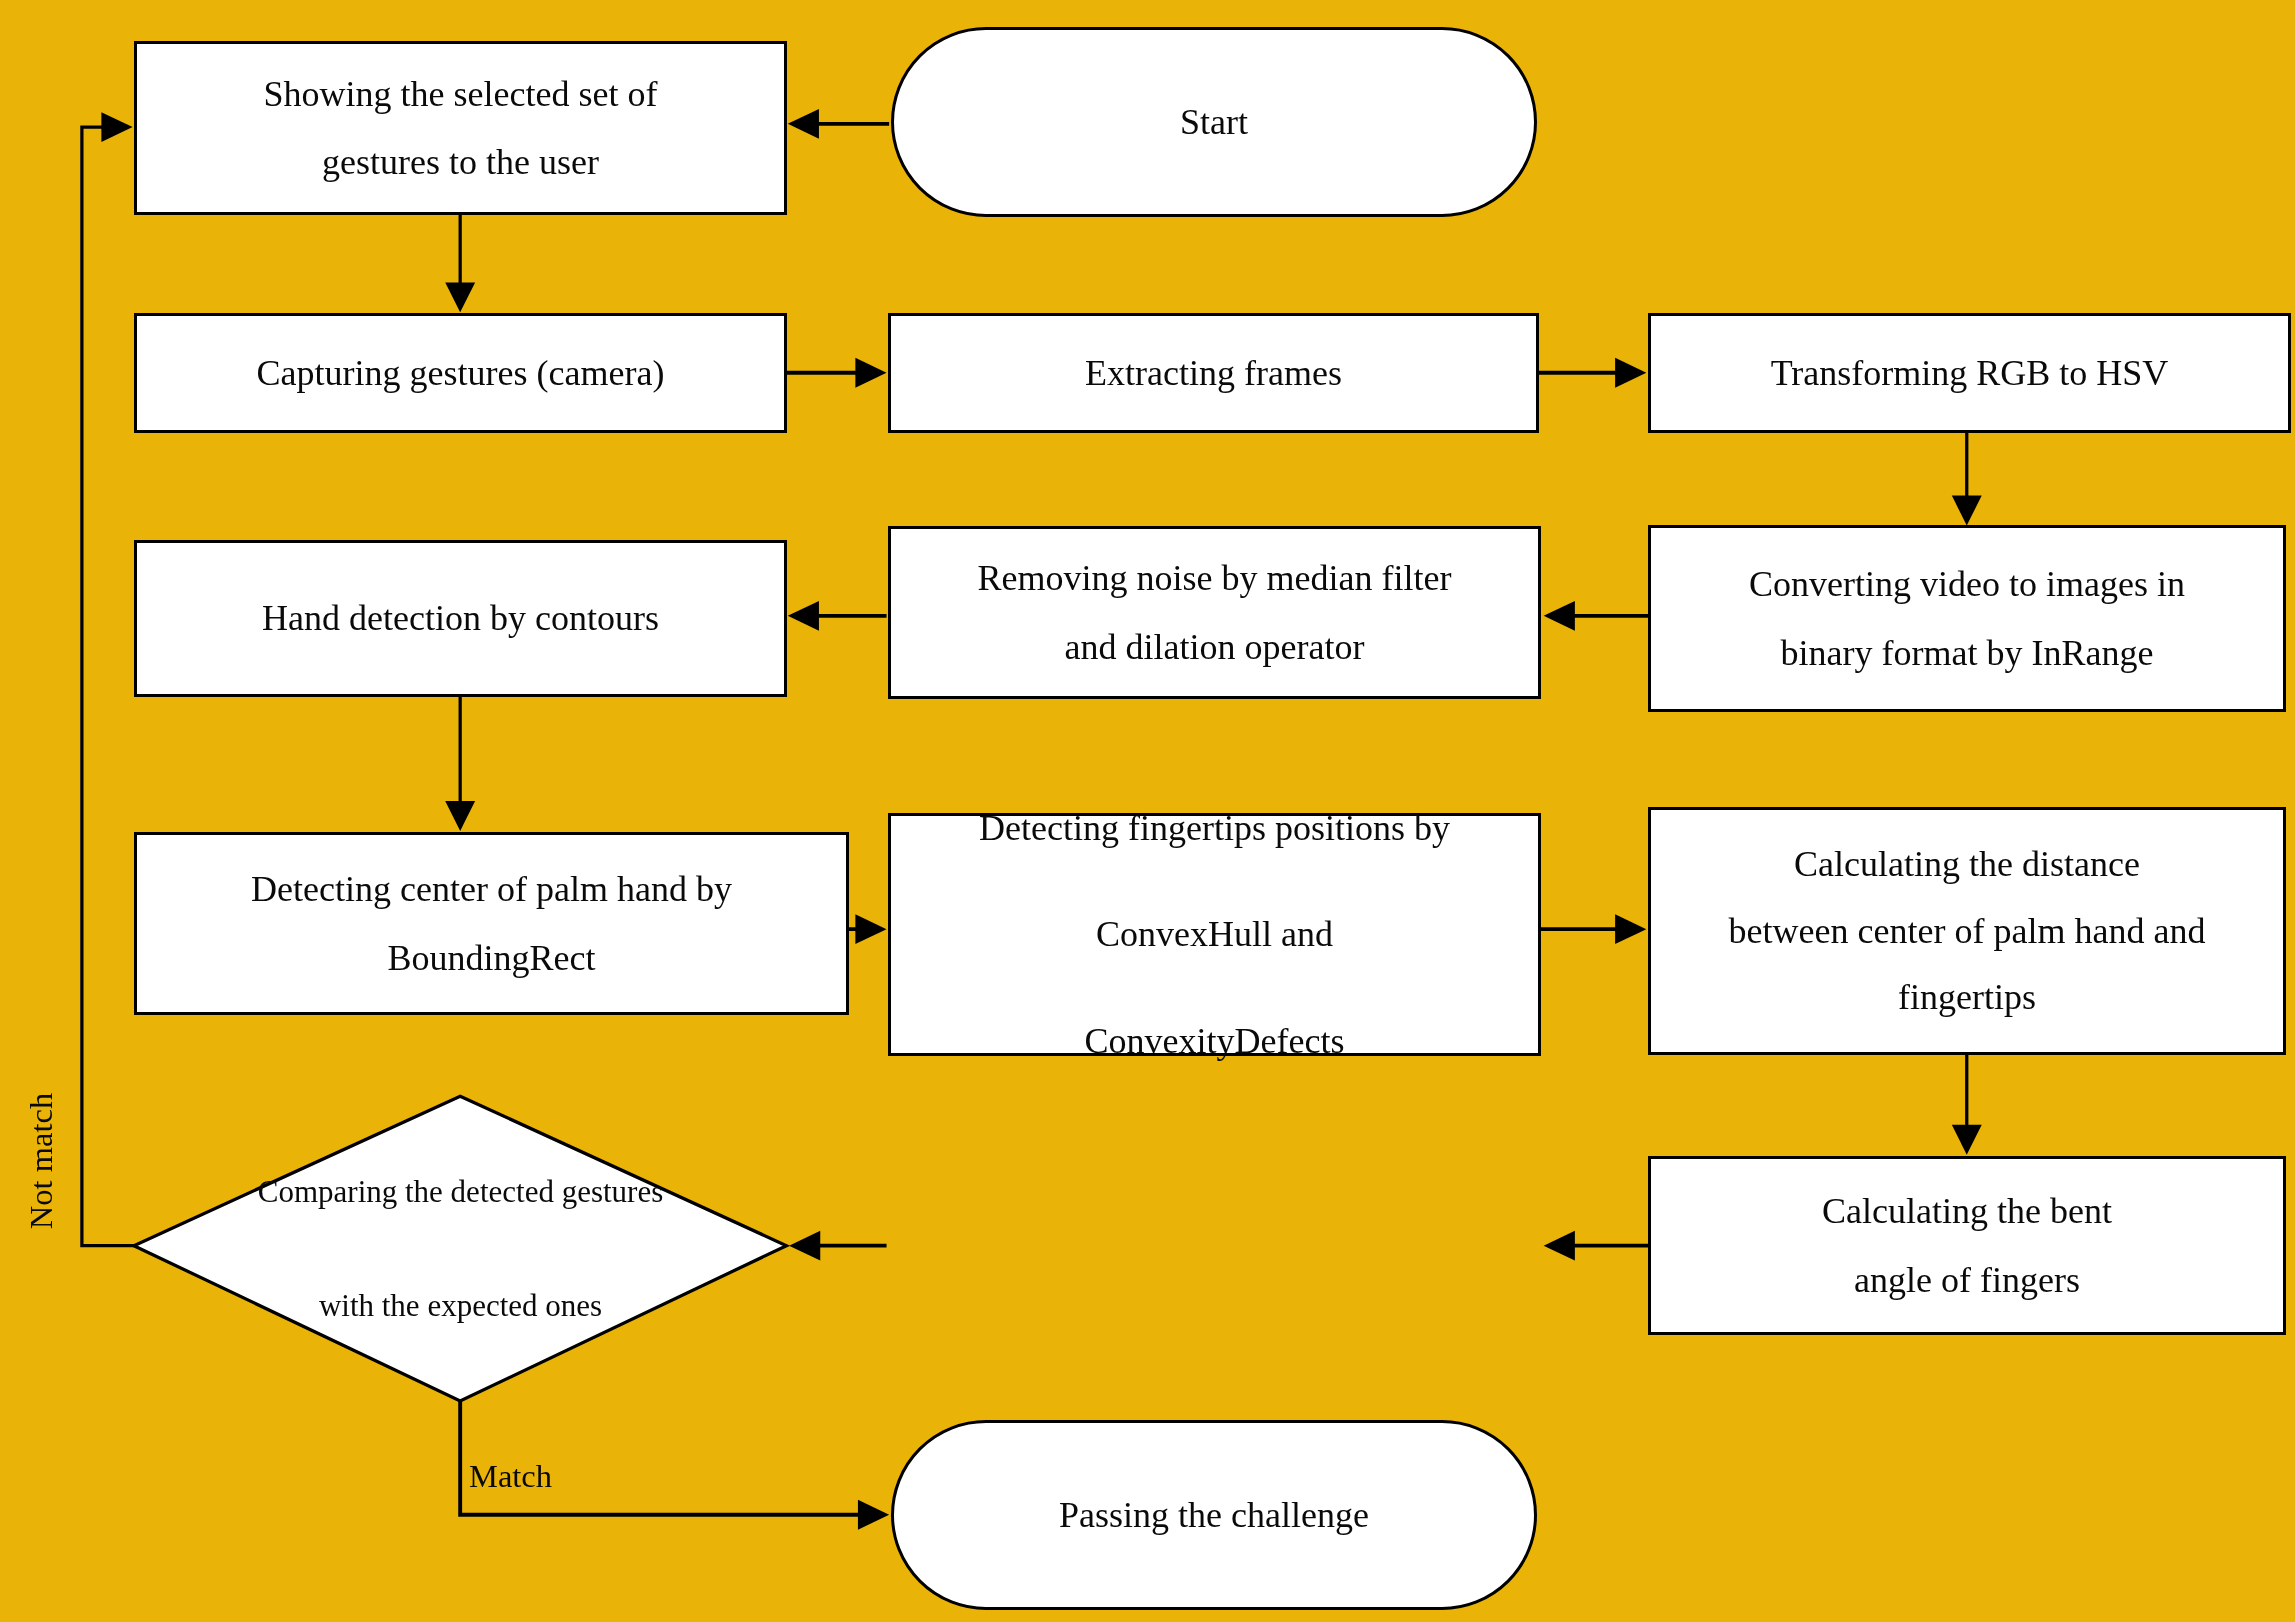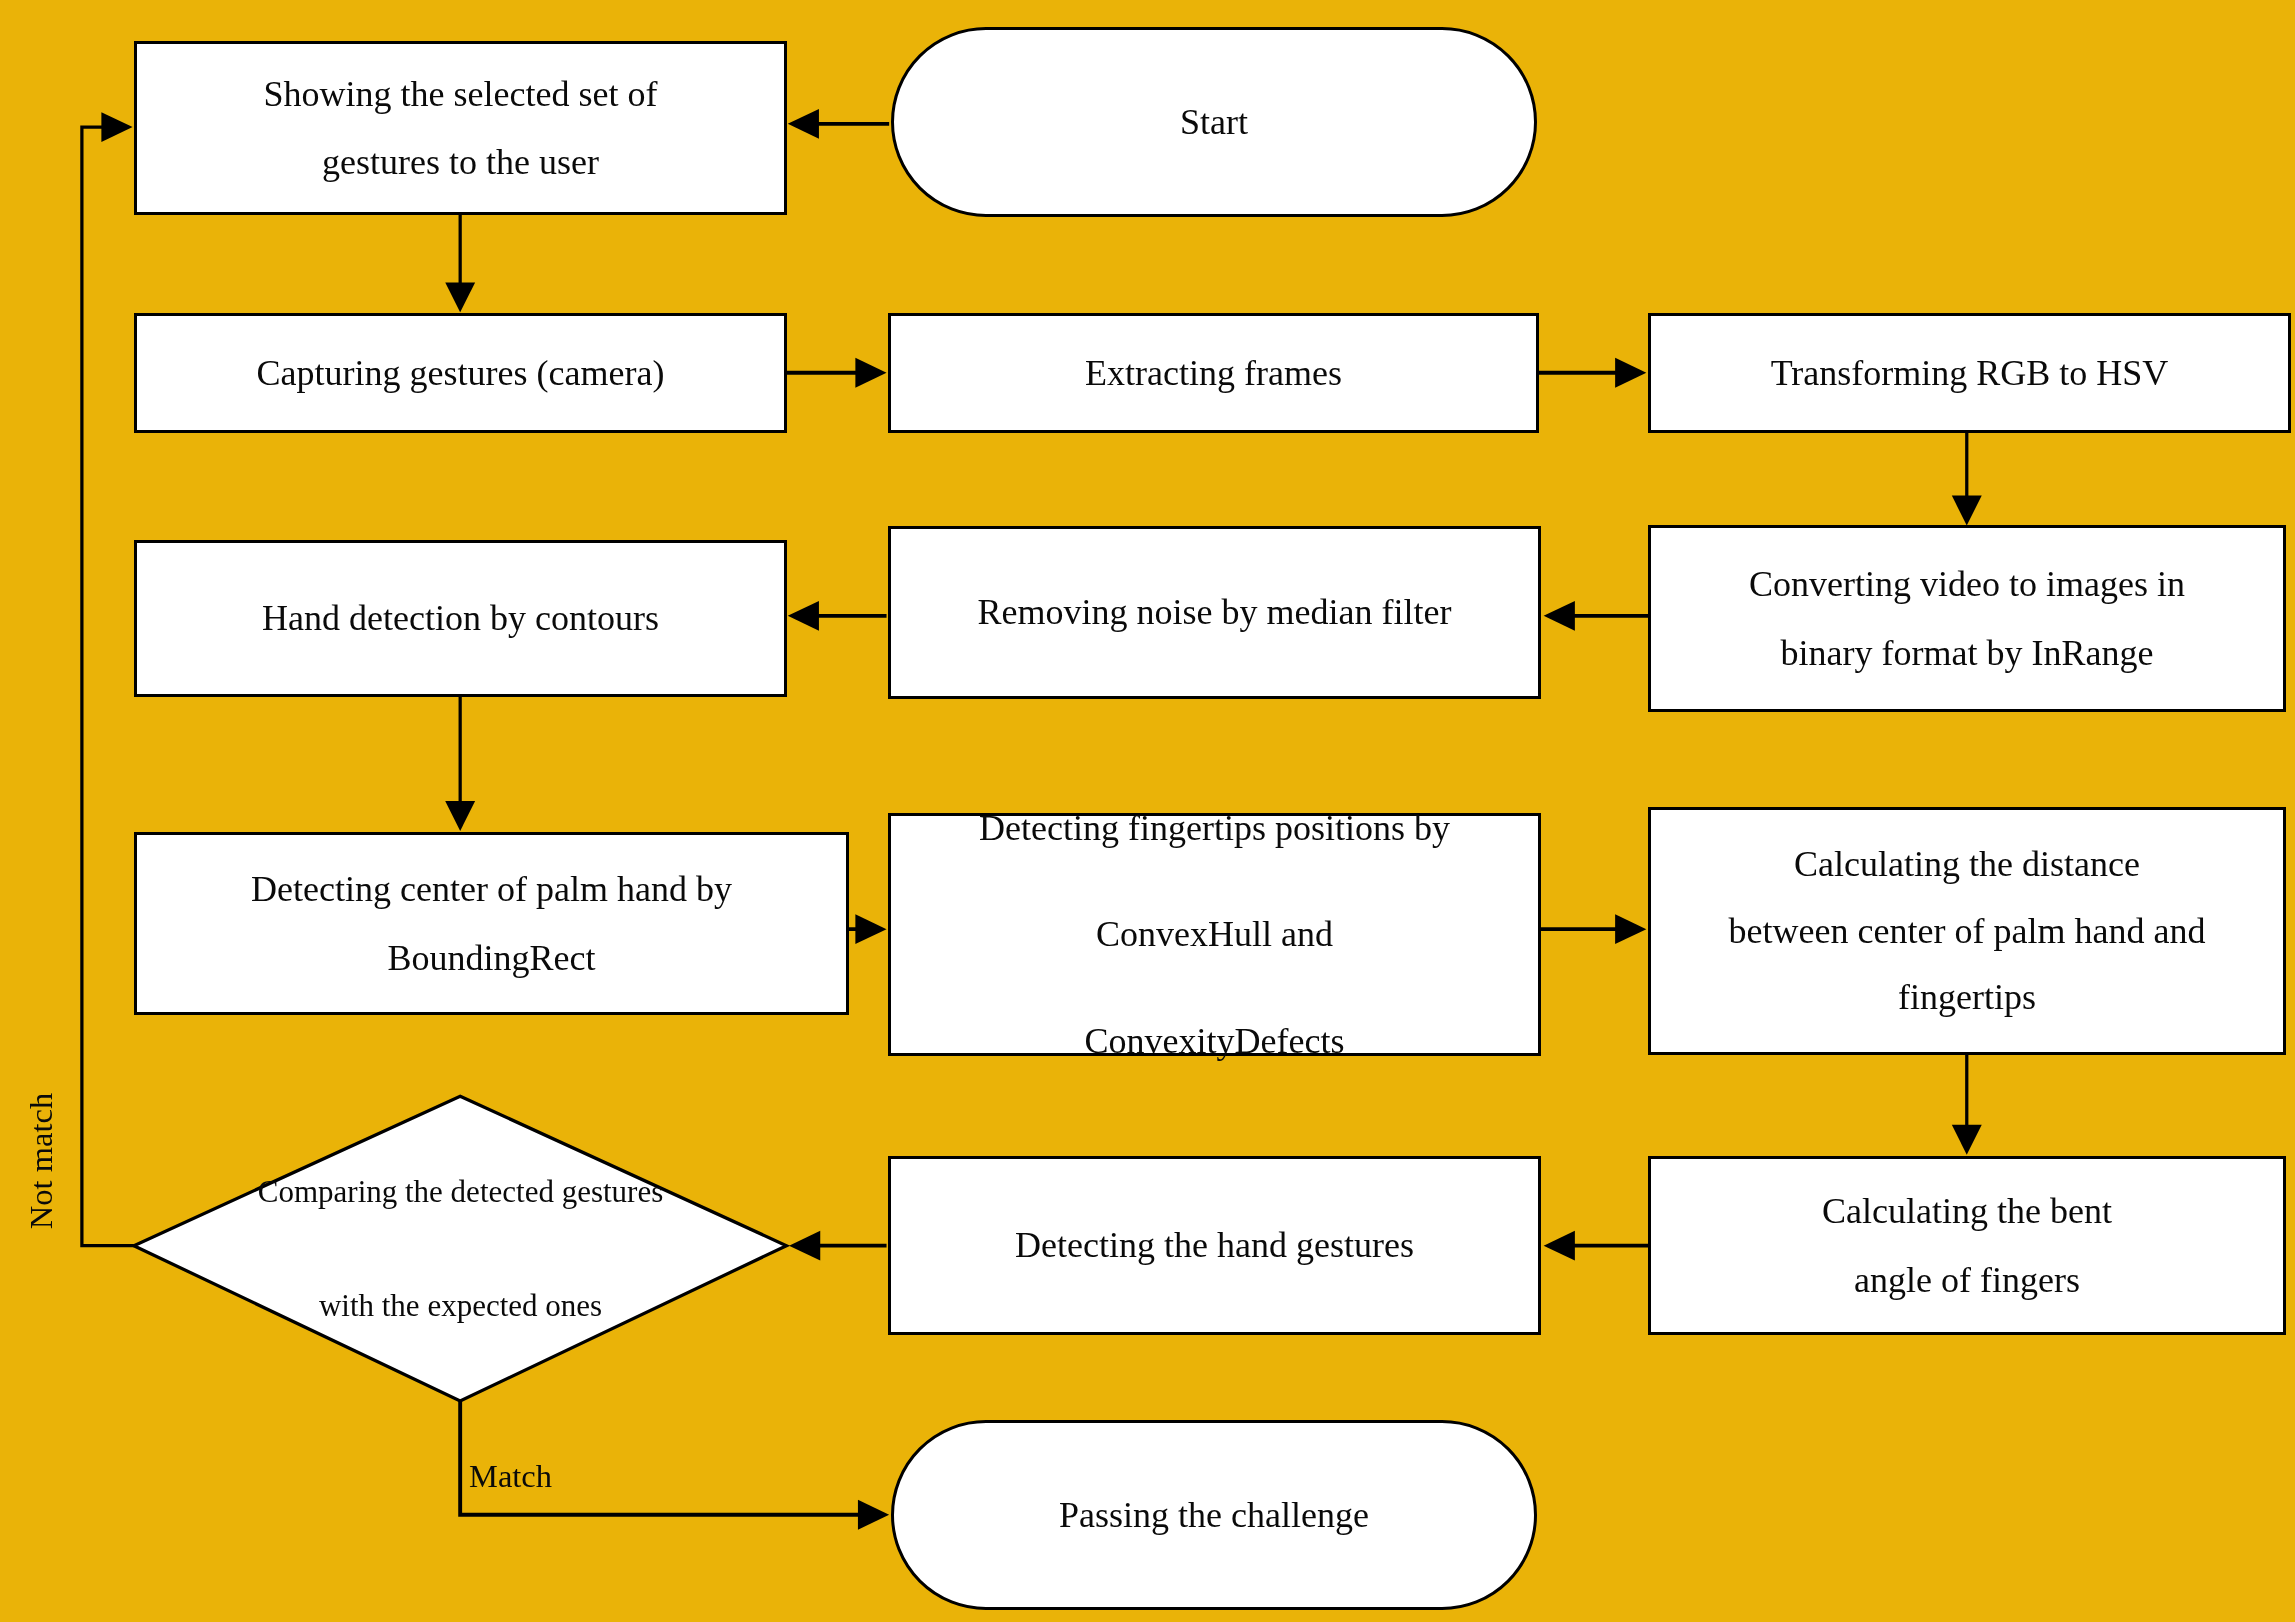--- a/index.html
+++ b/index.html
@@ -142,20 +142,21 @@
   <div class="node box" style="left:1648px; top:313px; width:643px; height:120px;">
     <span class="tline">Transforming RGB to HSV</span>
   </div>
 
   <div class="node box" style="left:134px; top:540px; width:653px; height:157px;">
     <span class="tline">Hand detection by contours</span>
   </div>
 
   <div class="node box" style="left:888px; top:526px; width:653px; height:173px;">
     <span class="tline">Removing noise by median filter</span>
+    <span class="tline">and dilation operator</span>
   </div>
 
   <div class="node box" style="left:1648px; top:525px; width:638px; height:187px;">
     <span class="tline">Converting video to images in</span>
     <span class="tline">binary format by InRange</span>
   </div>
 
   <div class="node box" style="left:134px; top:832px; width:715px; height:183px;">
     <span class="tline">Detecting center of palm hand by</span>
     <span class="tline">BoundingRect</span>
@@ -166,23 +167,20 @@
     <span class="tline">ConvexHull and</span>
     <span class="tline">ConvexityDefects</span>
   </div>
 
   <div class="node box" style="left:1648px; top:807px; width:638px; height:248px; line-height:1.85;">
     <span class="tline">Calculating the distance</span>
     <span class="tline">between center of palm hand and</span>
     <span class="tline">fingertips</span>
   </div>
 
-  <div class="node box" style="left:888px; top:1156px; width:653px; height:179px;">
-    <span class="tline">Detecting the hand gestures</span>
-  </div>
 
   <div class="node box" style="left:1648px; top:1156px; width:638px; height:179px;">
     <span class="tline">Calculating the bent</span>
     <span class="tline">angle of fingers</span>
   </div>
 
   <div class="diamond-label" style="left:207px; top:1164px; width:507px; height:169px;">
     <span class="tline">Comparing the detected gestures</span>
     <span class="tline">with the expected ones</span>
   </div>

